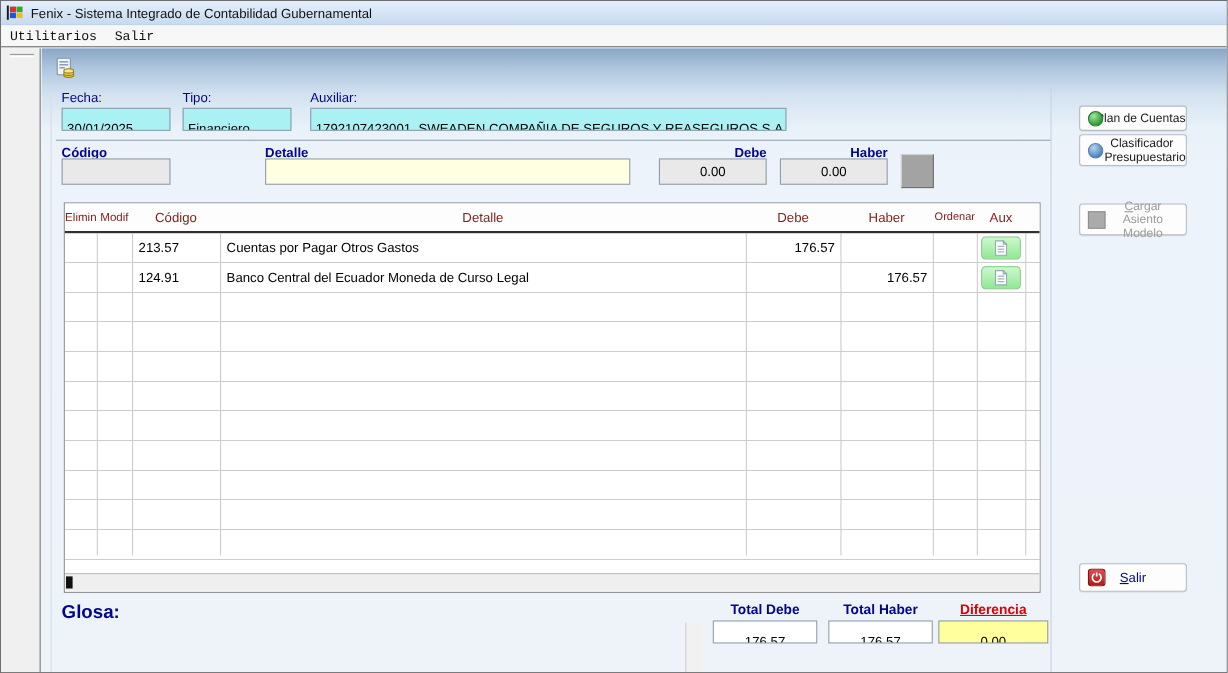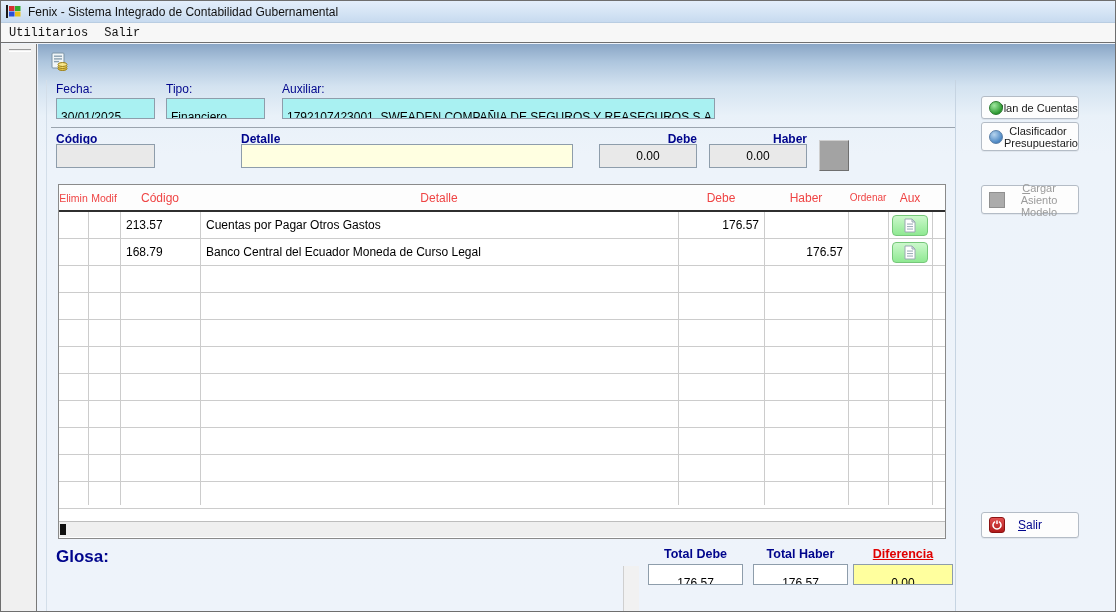--- a/index.html
+++ b/index.html
@@ -47,21 +47,21 @@
 
   .sep { position:absolute; height:1px; background:#9aa4ae; }
 
   .graybtn { position:absolute; left:781px; top:96px; width:30px; height:31px; background:#a3a3a3;
     border:1px solid; border-color:#cfcfcf #6f6f6f #6f6f6f #cfcfcf; }
 
   
   .grid { position:absolute; left:20px; top:140px; width:888px; height:355px;
     border:1px solid #8a8a8a; background:#ffffff; }
   .grid-head { position:relative; display:flex; height:27px; background:#fdfdfd;
-    border-bottom:2px solid #2f2f2f; font-size:12px; color:#ef4444; z-index:2; }
+    border-bottom:2px solid #2f2f2f; font-size:12px; color:#7f1d1d; z-index:2; }
   .grid-head .hc { display:flex; align-items:center; justify-content:center; overflow:hidden; }
   .grid-bodywrap { position:relative; height:309px; overflow:hidden;
     background:repeating-linear-gradient(180deg,#ffffff 0px,#ffffff 26px,#cccccc 26px,#cccccc 27px); }
   .vline { position:absolute; top:0; bottom:16px; width:1px; background:#cccccc; z-index:1; }
   .grid-row { position:relative; display:flex; height:27px; font-size:12px; color:#000; z-index:2; }
   .grid-row .gc { overflow:hidden; white-space:nowrap; padding-top:6px; }
   .c0{width:29px}.c1{width:32px}.c2{width:80px}.c3{width:478px}.c4{width:86px}.c5{width:84px}.c6{width:40px}.c7{width:44px}.c8{width:13px}
   .gc.pl{padding-left:6px}.gc.pr{padding-right:5px;text-align:right}
   .aux-btn { width:36px; height:21px; margin:3px 0 0 4px; border-radius:4px;
     background:linear-gradient(180deg,#ccf8cc,#8fe992); border:1px solid #76c77a;
@@ -203,21 +203,21 @@
                 </svg>
               </span>
             </div>
           </div>
           <div class="gc c8"></div>
         </div>
 
         <div class="grid-row">
           <div class="gc c0"></div>
           <div class="gc c1"></div>
-          <div class="gc c2 pl">168.79</div>
+          <div class="gc c2 pl">124.91</div>
           <div class="gc c3 pl">Banco Central del Ecuador Moneda de Curso Legal</div>
           <div class="gc c4 pr"></div>
           <div class="gc c5 pr">176.57</div>
           <div class="gc c6"></div>
           <div class="gc c7" style="padding-top:0">
             <div class="aux-btn">
               <span style="display:inline-flex">
                 <svg width="12" height="15" viewBox="0 0 12 15">
                   <path d="M1 1 h7 l3 3 v10 h-10 z" fill="#ffffff" stroke="#9aa8b2"></path>
                   <path d="M8 1 l3 3 h-3 z" fill="#dfe8ee" stroke="#9aa8b2"></path>

